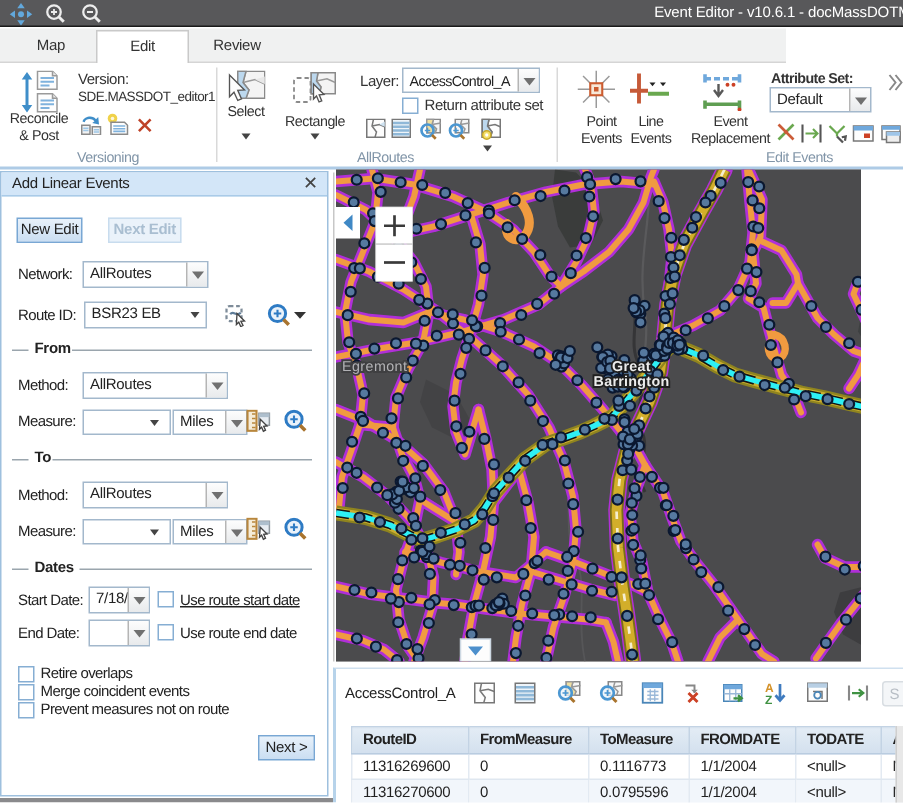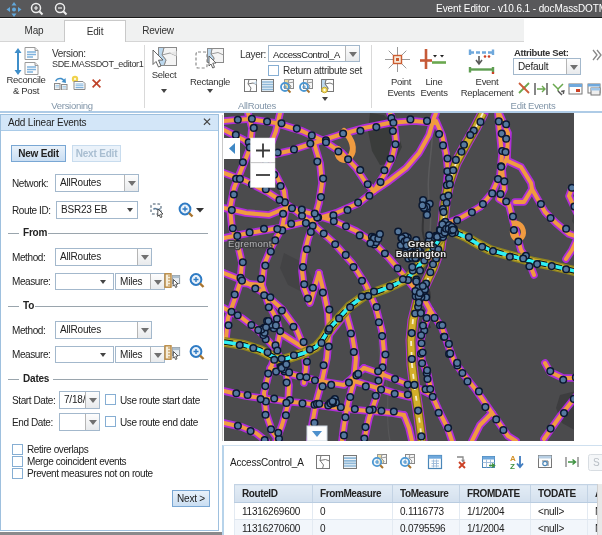--- a/index.html
+++ b/index.html
@@ -249,21 +249,21 @@
       <path d="M1,2 L5,7 L1,12 M5,2 L9,7 L5,12" stroke="#888" stroke-width="1.3" fill="none"></path>
     </svg>
   </div>
   <div class="abs" id="ribbon-bottom"></div>
 
   <div class="abs" id="panel">
     <div id="panel-header">
         <span class="t">Add Linear Events</span>
         <span class="x">✕</span>
       </div>
-    <div class="pbtn" style="left:10px;top:30px;width:55px;height:17px;line-height:15px;font-weight:bold;">New Edit</div>
+    <div class="pbtn" style="left:10px;top:30px;width:44px;height:17px;line-height:15px;font-weight:normal;">New Edit</div>
     <div class="pbtn disabled" style="left:71px;top:30px;width:49px;height:17px;line-height:15px;font-weight:bold;">Next Edit</div>
     <div class="plabel" style="left:11px;top:63px;">Network:</div>
     <div class="combo" style="left:54px;top:59px;width:84px;height:18px;">
         <span class="txt">AllRoutes</span>
         <span class="btn"></span>
       </div>
     <div class="plabel" style="left:11px;top:90px;">Route ID:</div>
     <div class="combo" style="left:55px;top:86px;width:82px;height:18px;">
         <span class="txt">BSR23 EB</span>
       <div class="caret" style="left:70px;top:6px;"></div>
@@ -340,21 +340,21 @@
 
     <div class="psep" style="left:7px;top:264px;width:11px;"></div>
     <div class="pseplabel" style="left:20px;top:258px;">Dates</div>
     <div class="psep" style="left:52px;top:264px;width:155px;"></div>
     <div class="plabel" style="left:11px;top:280px;">Start Date:</div>
     <div class="combo" style="left:58px;top:276px;width:41px;height:18px;">
         <span class="txt">7/18/</span>
         <span class="btn"></span>
       </div>
     <div class="pcheck" style="left:104px;top:279px;"></div>
-    <div class="plabel" style="left:119px;top:280px;">Use route start date</div>
+    <div class="plabel" style="left:119px;top:280px;text-decoration:underline;">Use route start date</div>
     <div class="plabel" style="left:11px;top:302px;">End Date:</div>
     <div class="combo" style="left:58px;top:298px;width:41px;height:18px;">
         <span class="btn"></span>
       </div>
     <div class="pcheck" style="left:104px;top:301px;"></div>
     <div class="plabel" style="left:119px;top:302px;">Use route end date</div>
 
     <div class="pcheck" style="left:11px;top:329px;"></div>
     <div class="plabel" style="left:26px;top:329px;">Retire overlaps</div>
     <div class="pcheck" style="left:11px;top:341px;"></div>

